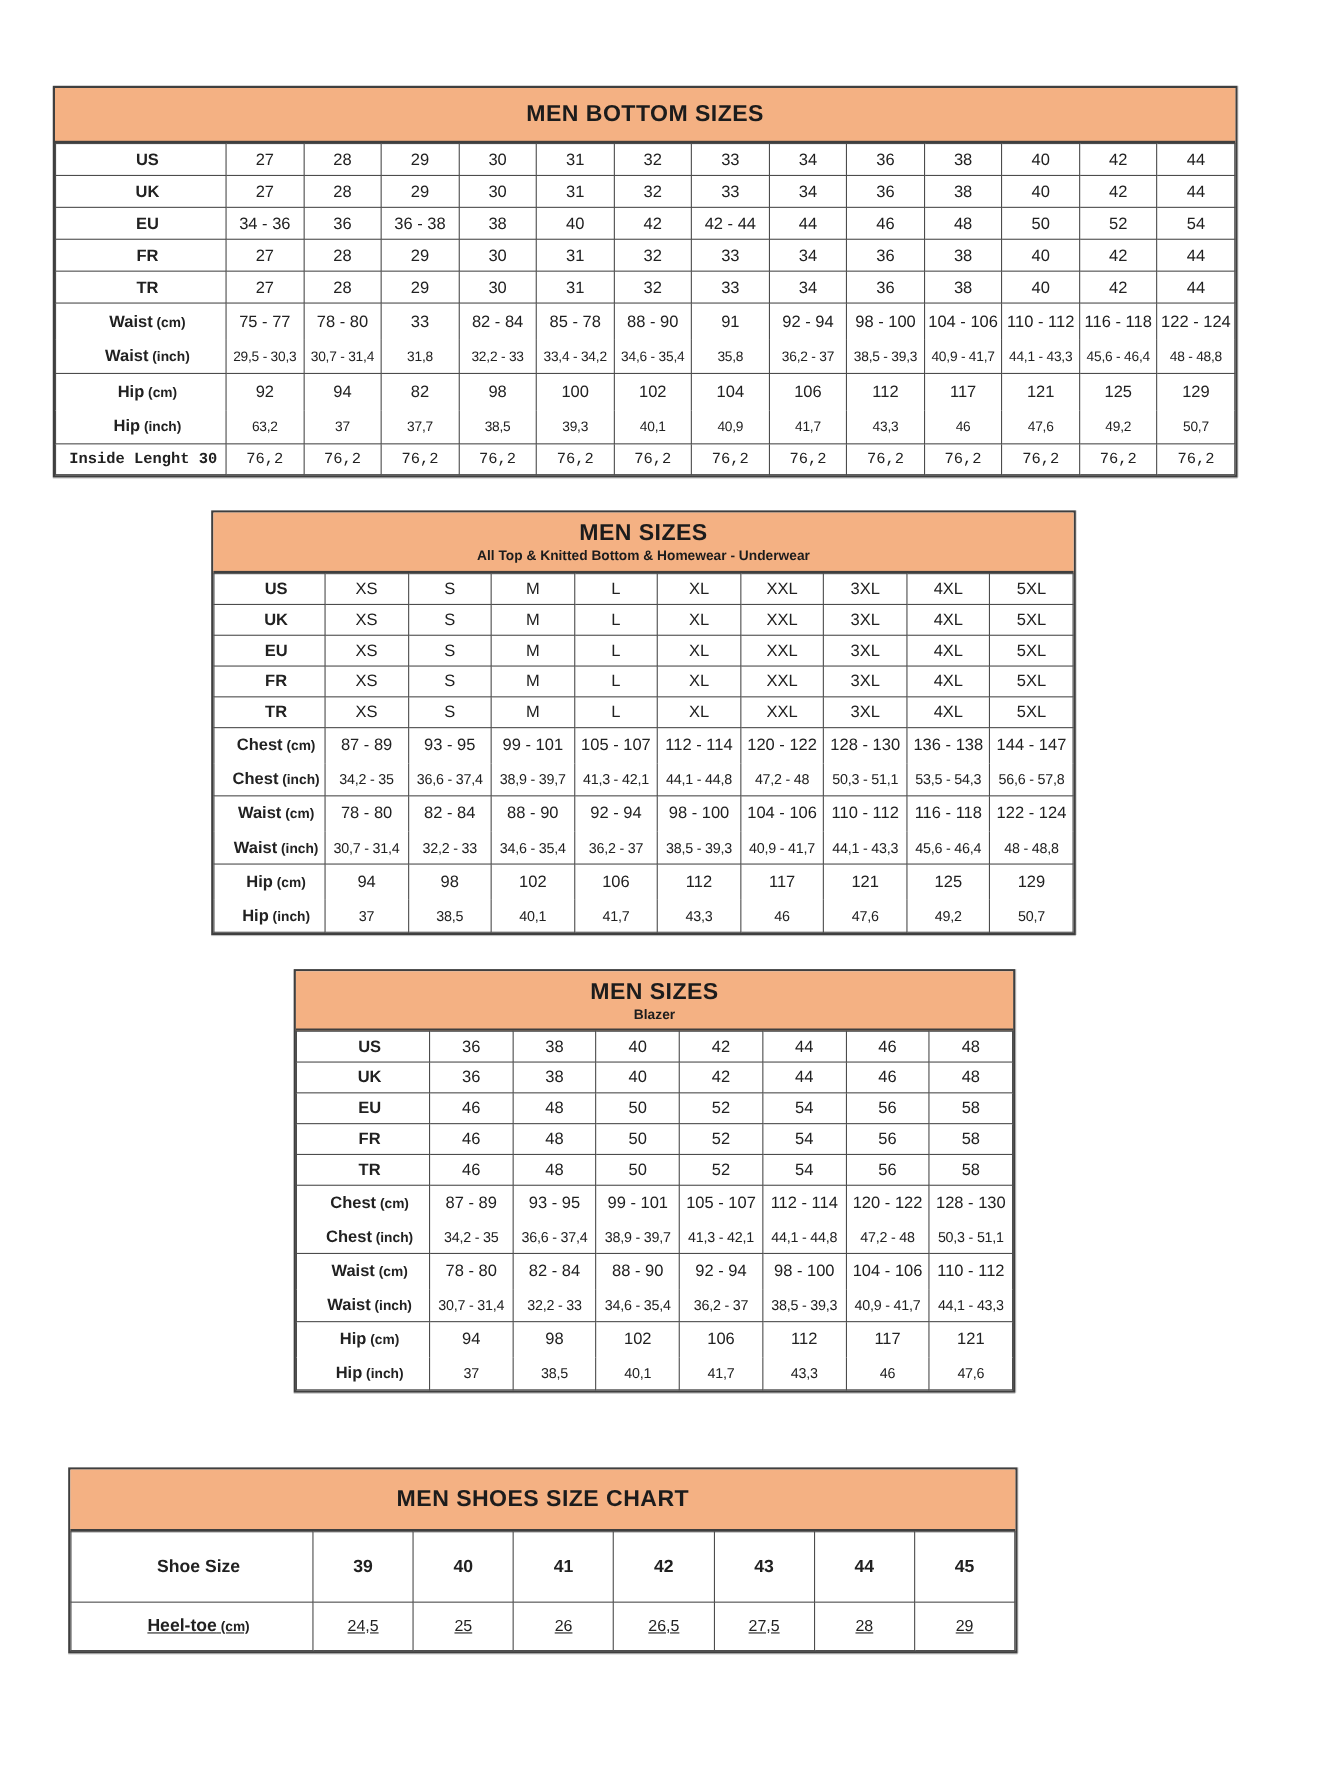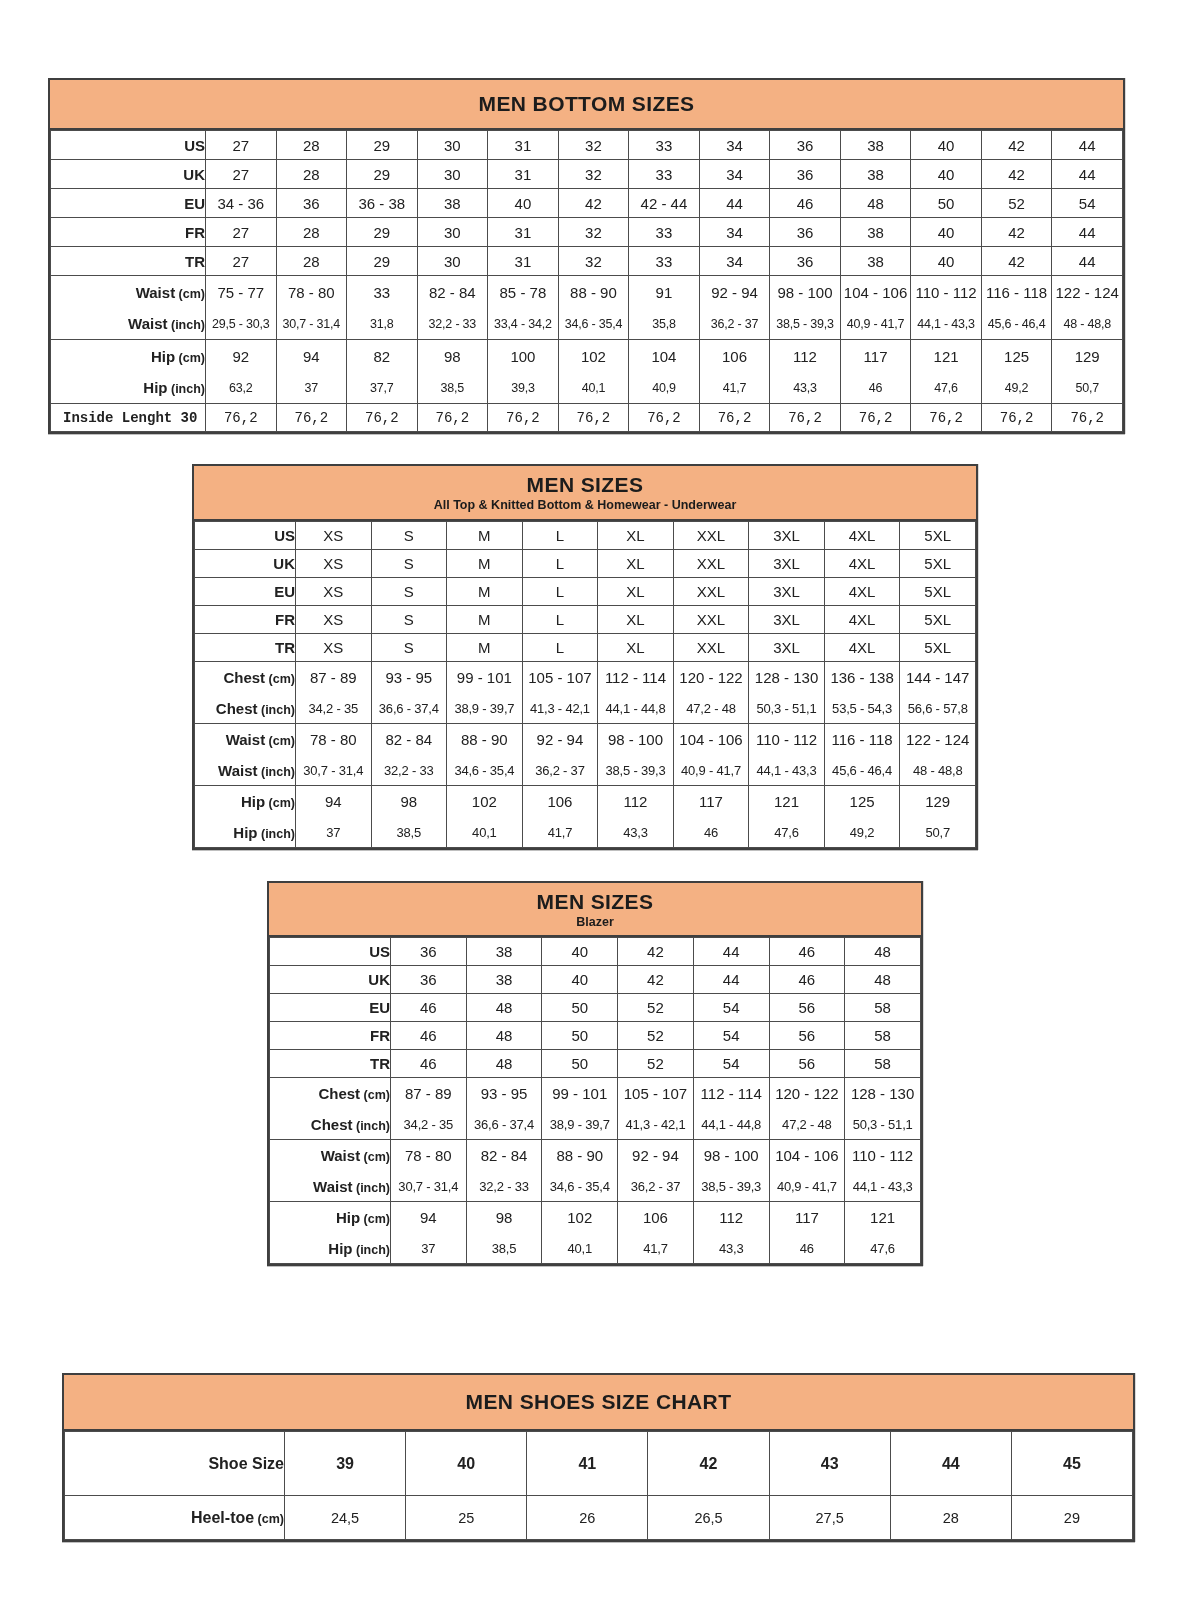--- a/index.html
+++ b/index.html
@@ -31,21 +31,21 @@
 
   table { border-collapse: collapse; table-layout: fixed; width: 100%; }
   td {
     border: 1.5px solid #4c4c4c;
     text-align: center;
     vertical-align: middle;
     font-size: 15px;
     overflow: hidden;
     white-space: nowrap;
   }
-  td.label-cell { text-align: right; padding-left: 12px; font-weight: bold; }
+  td.label-cell { text-align: center; padding-left: 12px; font-weight: bold; }
   td.label-cell .unit { font-size: 12.5px; font-weight: bold; }
   tr.group-start td { border-bottom: none; }
   tr.group-end td { border-top: none; }
 
   
   .t0 { margin: 78px 0 0 48px; width: 1077px; }
   .t0 .tbl-header { height: 50px; }
   .t0 col.label-col { width: 155px; }
   .t0 .row-size td { height: 29px; }
   .t0 .row-cm td { height: 33px; }
@@ -67,25 +67,25 @@
   
   .t2 { margin: 31px 0 0 267px; width: 656px; }
   .t2 .tbl-header { height: 54px; }
   .t2 col.label-col { width: 121px; }
   .t2 .row-size td { height: 28px; }
   .t2 .row-cm td { height: 32px; }
   .t2 .row-inch td { height: 30px; }
   .t2 .row-inch td.value { font-size: 13px; letter-spacing: -0.2px; }
 
   
-  .t3 { margin: 107px 0 0 62px; width: 1073px; }
+  .t3 { margin: 68px 0 0 62px; width: 863px; }
   .t3 .tbl-header { height: 56px; }
   .t3 col.label-col { width: 220px; }
   .t3 .row-shoe td { height: 64px; font-weight: bold; font-size: 16px; }
-  .t3 .row-heel td { height: 44px; }
+  .t3 .row-heel td { height: 44px; text-decoration: underline; }
   .t3 .row-heel td.value { font-size: 14.5px; }
   .t3 td.label-cell { font-size: 16px; }
 </style>
 </head>
 <body>
 
 <section class="size-table t0" id="table-0">
   <header class="tbl-header">
     <div class="tbl-title">MEN BOTTOM SIZES</div>
 

